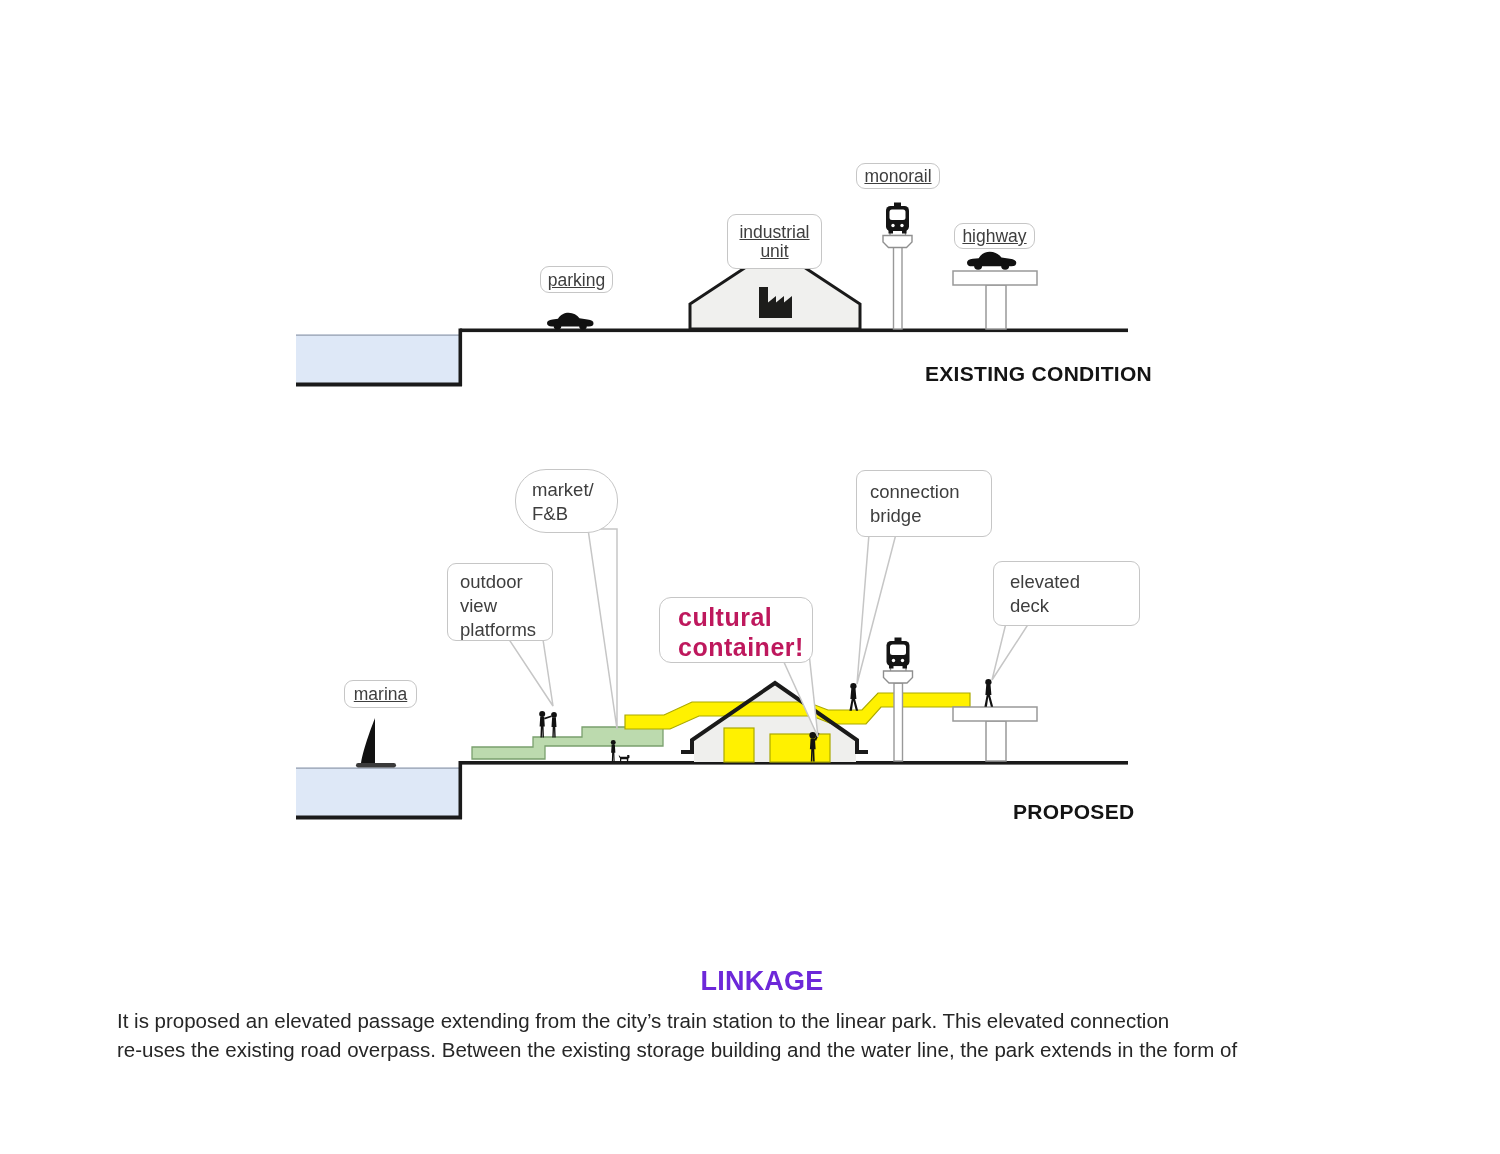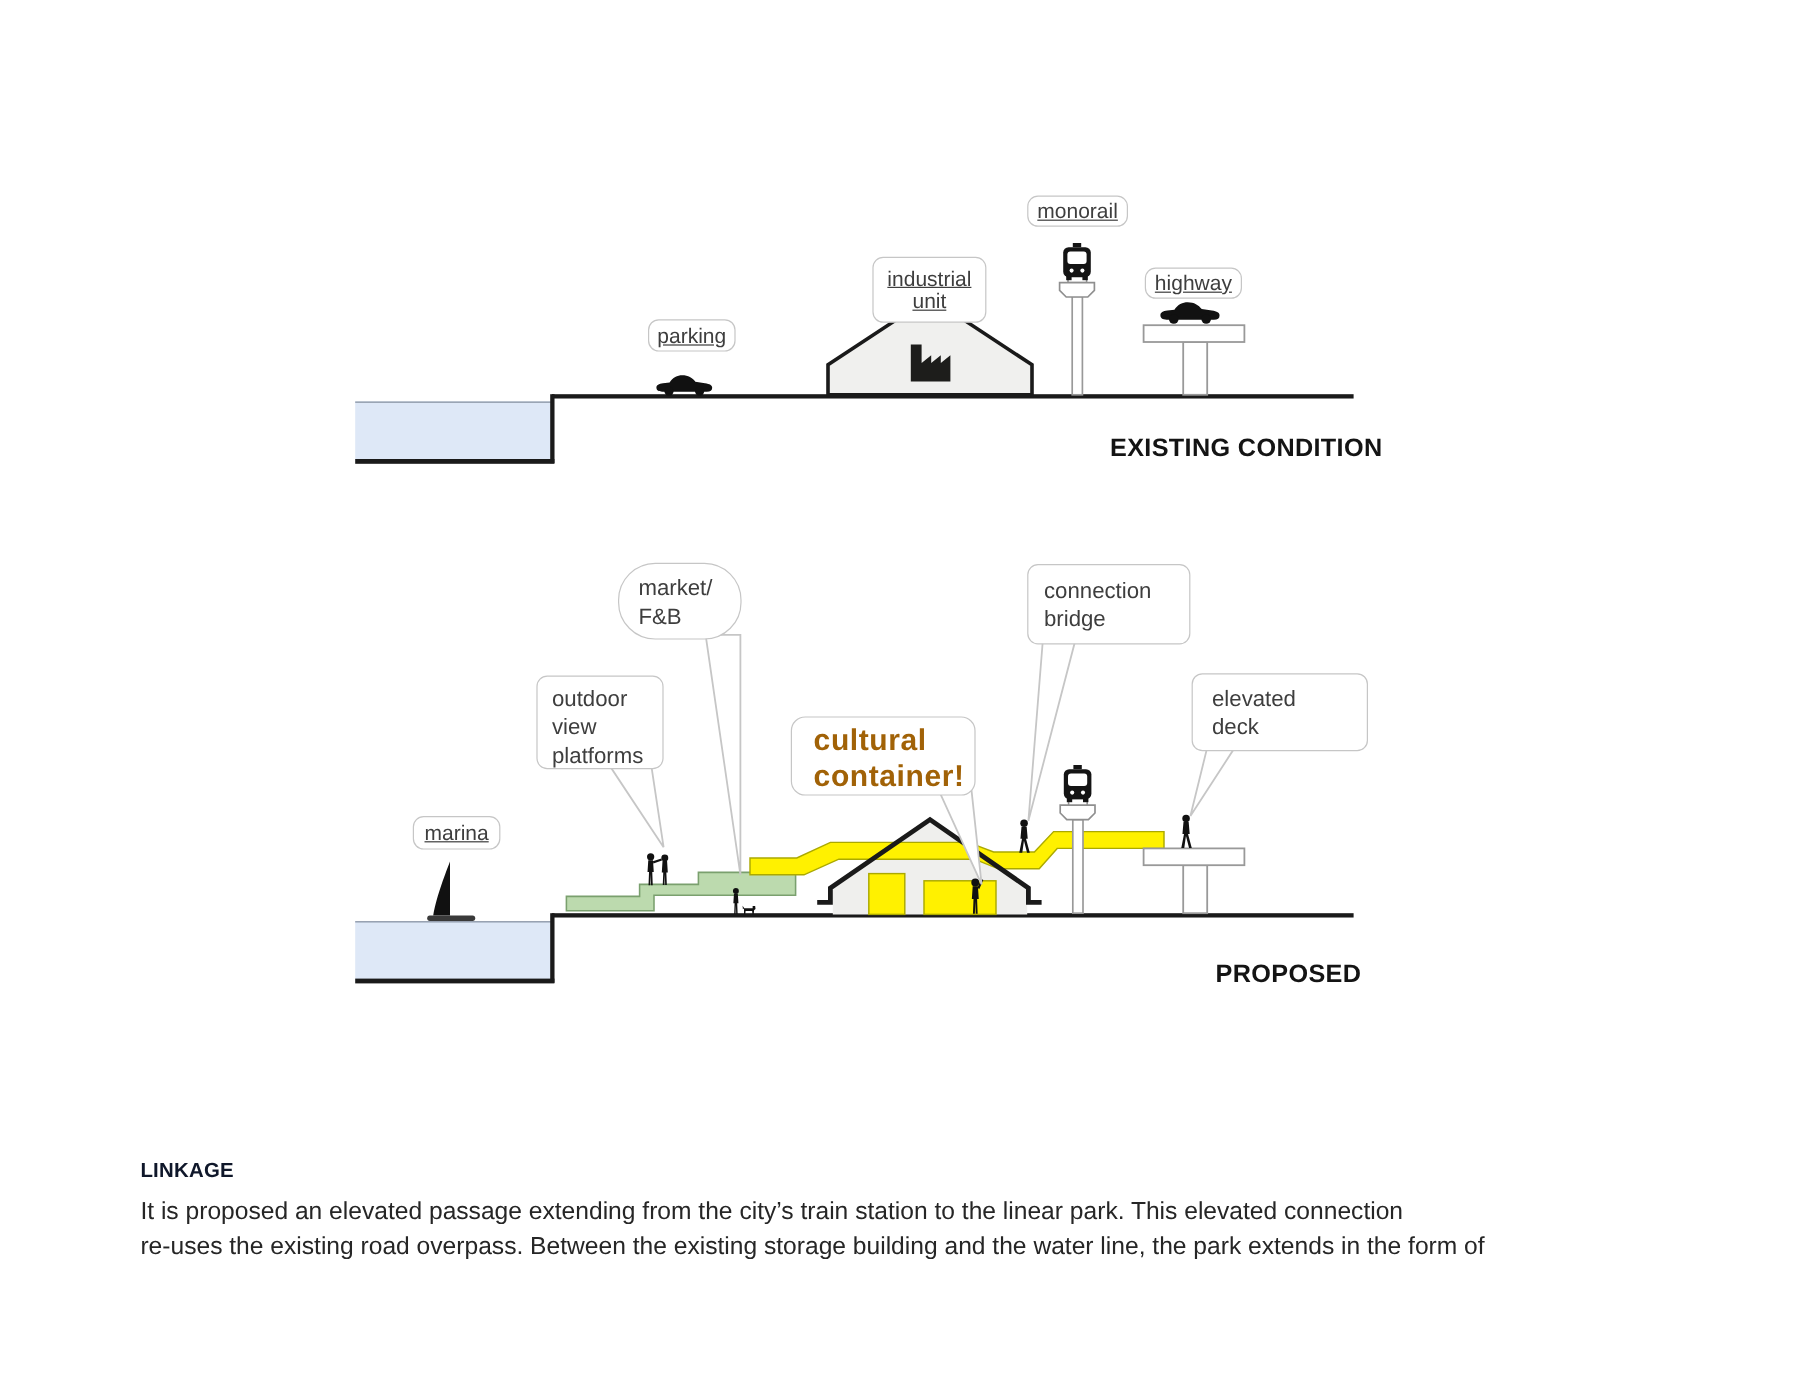--- a/index.html
+++ b/index.html
@@ -10,29 +10,29 @@
   #diagram-svg{position:absolute;left:0;top:0;}
   .callout{
     position:absolute;box-sizing:border-box;background:#ffffff;
     border:1.5px solid #c6c6c6;border-radius:9px;color:#3e3e3e;
     font-size:17.5px;line-height:24px;
   }
   .callout.center{display:flex;align-items:center;justify-content:center;text-align:center;text-decoration:underline;}
   .callout.multiline{font-size:18.5px;padding-top:6px;}
   .callout .ln{white-space:nowrap;}
   .cultural{
-    color:#a16207;font-weight:bold;font-size:25px;line-height:30px;
+    color:#be185d;font-weight:bold;font-size:25px;line-height:30px;
     letter-spacing:0.5px;padding-top:4px;border-radius:12px;
   }
   .section-title{
     position:absolute;font-weight:bold;font-size:21px;color:#141414;
     letter-spacing:0.3px;text-align:right;white-space:nowrap;
   }
   .linkage{position:absolute;left:117px;top:966px;width:1290px;color:#262626;}
-  .linkage h3{margin:0 0 9px 0;font-size:17px;color:#0f172a;letter-spacing:0.2px;}
+  .linkage h3{margin:0 0 9px 0;font-size:27px;color:#6d28d9;letter-spacing:0.2px;text-align:center;}
   .linkage .bodyline{font-size:20.5px;line-height:29px;white-space:nowrap;}
 </style>
 </head>
 <body>
 
 <div id="canvas">
 
   <svg id="diagram-svg" width="1500" height="1154" viewBox="0 0 1500 1154">
     <defs>
       <g id="p-stand">

